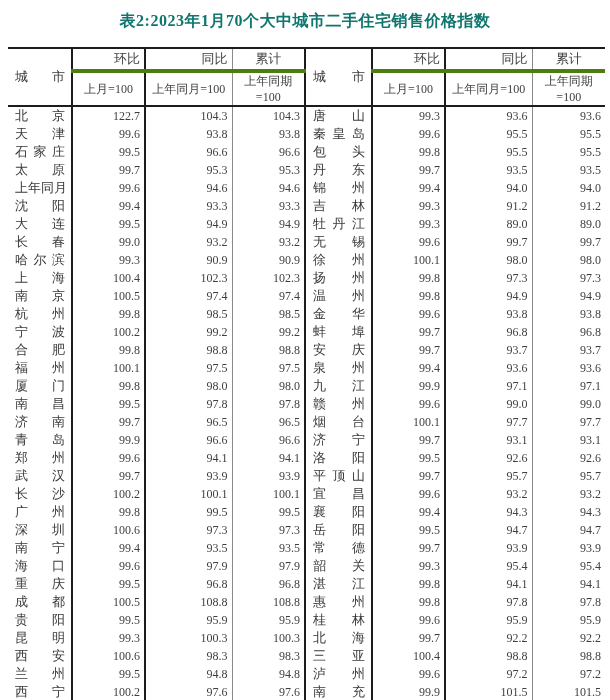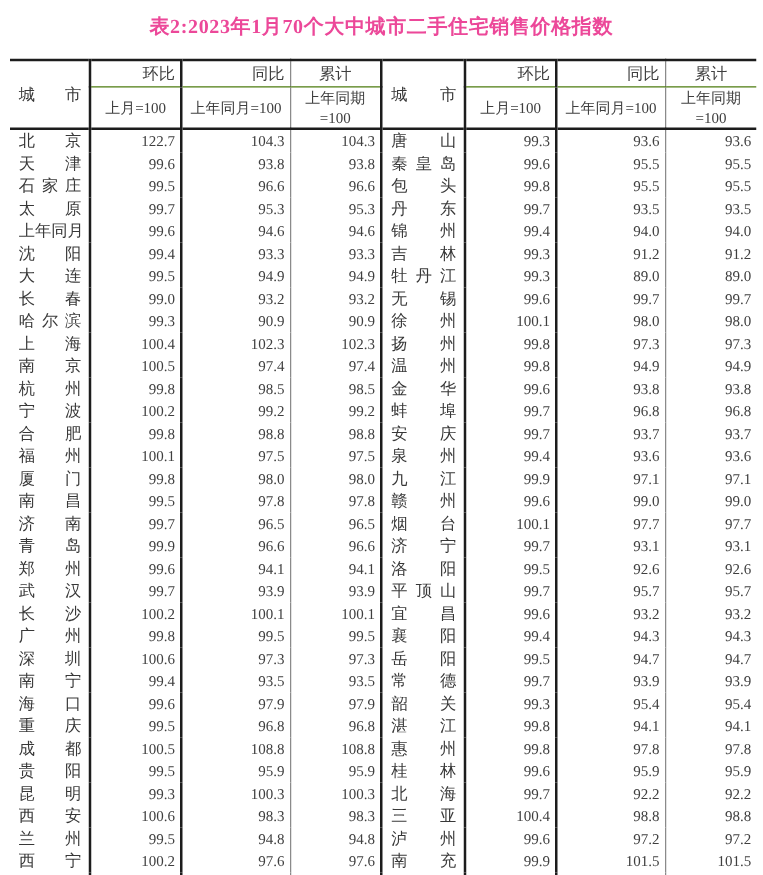--- a/index.html
+++ b/index.html
@@ -27,42 +27,42 @@
   }
   col.c-city  { width: 64px; }
   col.c-mom   { width: 73px; }
   col.c-yoy   { width: 87px; }
   col.c-cum   { width: 73px; }
   col.c-city2 { width: 67px; }
   th, td { padding: 0; font-weight: normal; color: #3f3f3f; }
   thead { border-bottom: 2px solid #1c1c1c; }
   thead tr.h1 th { height: 20px; font-size: 13px; }
   thead tr.h2 th { height: 20px; font-size: 12px; }
-  thead tr.h1 th.subline { border-bottom: 1px solid #4d7c0f; }
+  thead tr.h1 th.subline { border-bottom: 4px solid #4d7c0f; }
   th { text-align: center; vertical-align: middle; }
   tbody td { height: 17px; font-size: 12px; vertical-align: middle; }
   .city {
     text-align: justify;
     text-align-last: justify;
     padding: 0 6px 0 7px;
     font-size: 13px;
     color: #383838;
     border-right: 2px solid #1c1c1c;
     overflow: hidden;
     white-space: nowrap;
   }
   .divL { border-left: 2px solid #1c1c1c; }
   .mom { border-right: 2px solid #1c1c1c; }
   .yoy { border-right: 1px solid #8a8a8a; }
   .mom, .yoy, .cum { text-align: right; padding-right: 4px; }
 </style>
 </head>
 <body>
 
-<div class="title" style="color: #ec4899;">表2:2023年1月70个大中城市二手住宅销售价格指数</div>
+<div class="title" style="color: #0f766e;">表2:2023年1月70个大中城市二手住宅销售价格指数</div>
 
 <table>
   <colgroup>
     <col class="c-city">
       <col class="c-mom">
       <col class="c-yoy">
       <col class="c-cum">
     <col class="c-city2">
       <col class="c-mom">
       <col class="c-yoy">

